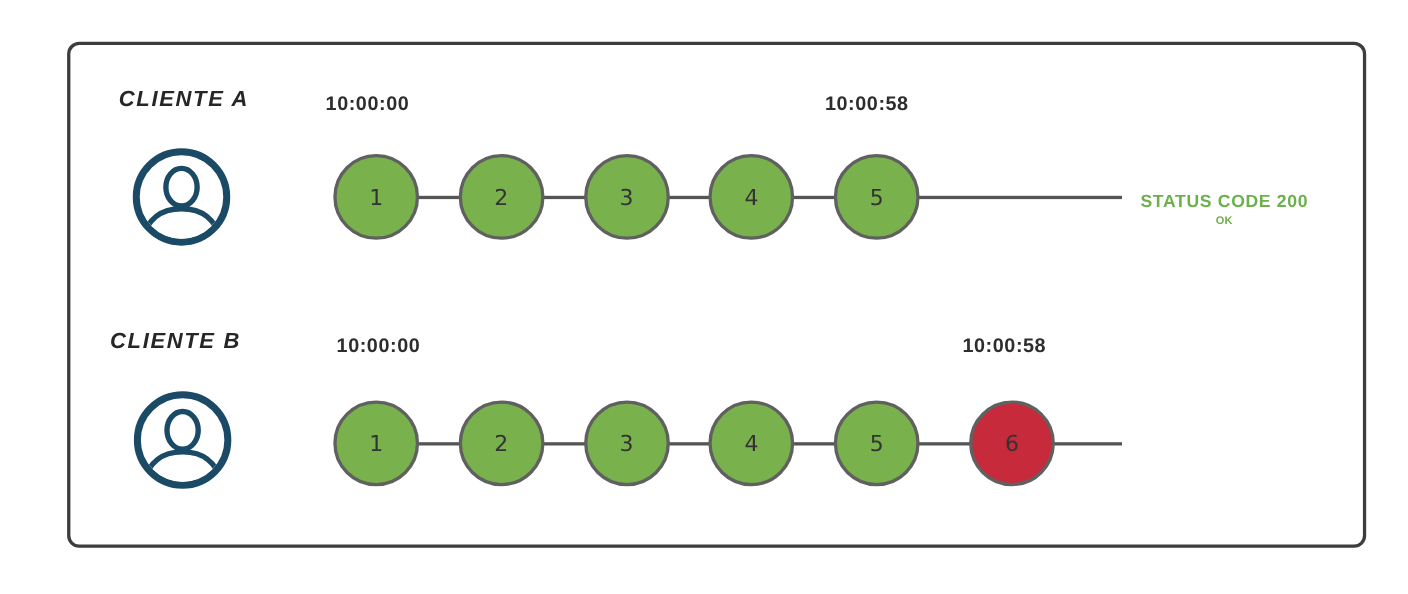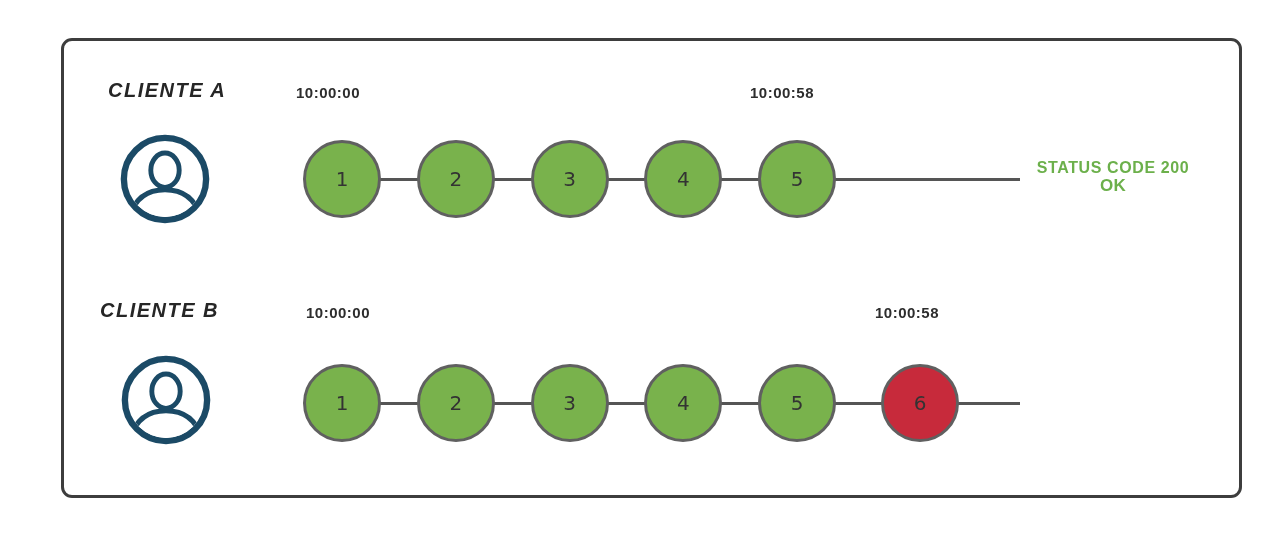--- a/index.html
+++ b/index.html
@@ -25,21 +25,21 @@
     position: absolute;
     font-size: 20px; font-weight: 600; font-style: italic;
     letter-spacing: 1.5px; color: var(--label-color);
     white-space: nowrap;
   }
 
   .user-icon { position: absolute; width: 94px; height: 94px; }
 
   .time {
     position: absolute;
-    font-size: 15px; font-weight: bold; color: var(--time-color);
+    font-size: 18px; font-weight: bold; color: var(--time-color);
     letter-spacing: 0.5px; white-space: nowrap;
   }
 
   .track { position: absolute; height: 3px; background: var(--line); z-index: 1; }
 
   .circle {
     position: absolute; width: 78px; height: 78px;
     box-sizing: border-box; border-radius: 50%;
     border: 3.5px solid var(--circle-border);
     display: flex; align-items: center; justify-content: center;
@@ -49,21 +49,21 @@
   .circle.success { background: var(--success); }
   .circle.blocked { background: var(--blocked); }
 
   .status {
     position: absolute; width: 182px; text-align: center;
     font-weight: bold; z-index: 2;
   }
   .status.success { color: var(--success-text); }
   .status.blocked { color: var(--blocked-text); }
   .status-l1 { font-size: 16px; line-height: 18px; letter-spacing: 0.6px; white-space: nowrap; }
-  .status-l2 { font-size: 17px; line-height: 18px; letter-spacing: 0.3px; white-space: nowrap; }
+  .status-l2 { font-size: 10px; line-height: 18px; letter-spacing: 0.3px; white-space: nowrap; }
 </style>
 </head>
 <body>
 
 <div id="canvas">
   <div id="panel"></div>
   <div id="rows">
       <div class="row">
     <div class="client-label" style="left: 108px; top: 79px;">CLIENTE A</div>
     <svg class="user-icon" viewBox="0 0 96 96" style="left: 118px; top: 132px;">
@@ -81,21 +81,21 @@
     <div class="time start" style="left: 296px; top: 84px;">10:00:00</div>
     <div class="time end" style="left: 750px; top: 84px;">10:00:58</div>
     <div class="track" style="left: 342px; top: 177.5px; width: 678px;"></div>
     <div class="circles">
           <div class="circle success" style="left: 303px; top: 140px;">1</div>
           <div class="circle success" style="left: 416.75px; top: 140px;">2</div>
           <div class="circle success" style="left: 530.5px; top: 140px;">3</div>
           <div class="circle success" style="left: 644.25px; top: 140px;">4</div>
           <div class="circle success" style="left: 758px; top: 140px;">5</div>
         </div>
-    <div class="status success" style="left: 1022px; top: 159px;">
+    <div class="status success" style="left: 1022px; top: 175px;">
       <div class="status-l1">STATUS CODE 200</div>
       <div class="status-l2">OK</div>
     </div>
   </div>
       <div class="row">
     <div class="client-label" style="left: 100px; top: 299px;">CLIENTE B</div>
     <svg class="user-icon" viewBox="0 0 96 96" style="left: 119px; top: 353px;">
       <defs>
             <clipPath id="iconclip1">
               <circle cx="48" cy="48" r="38.8"></circle>

